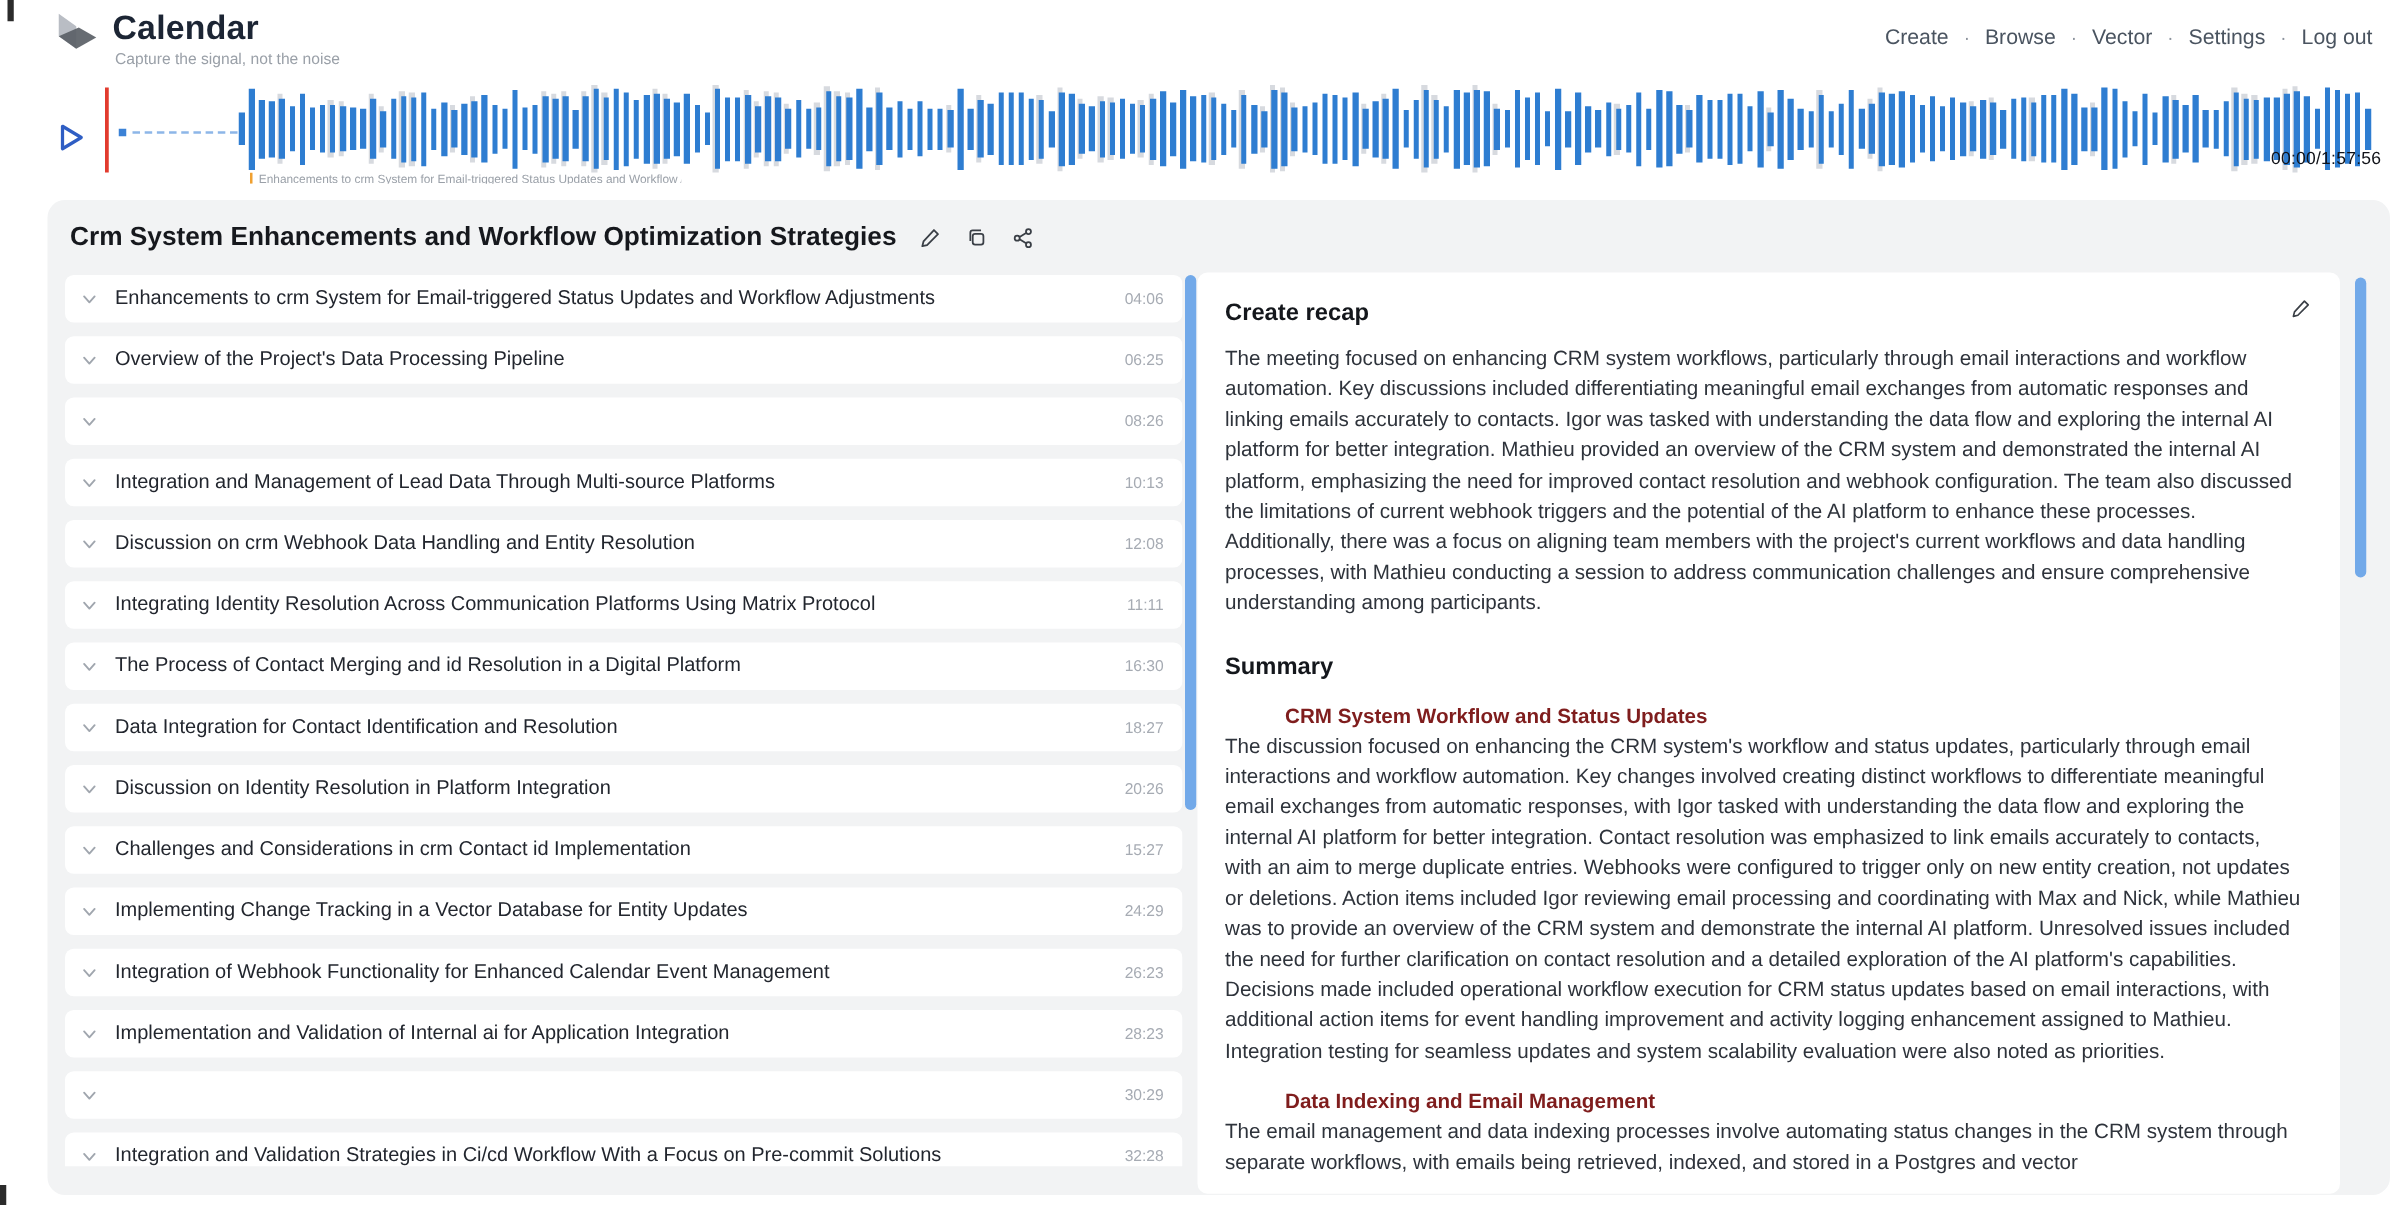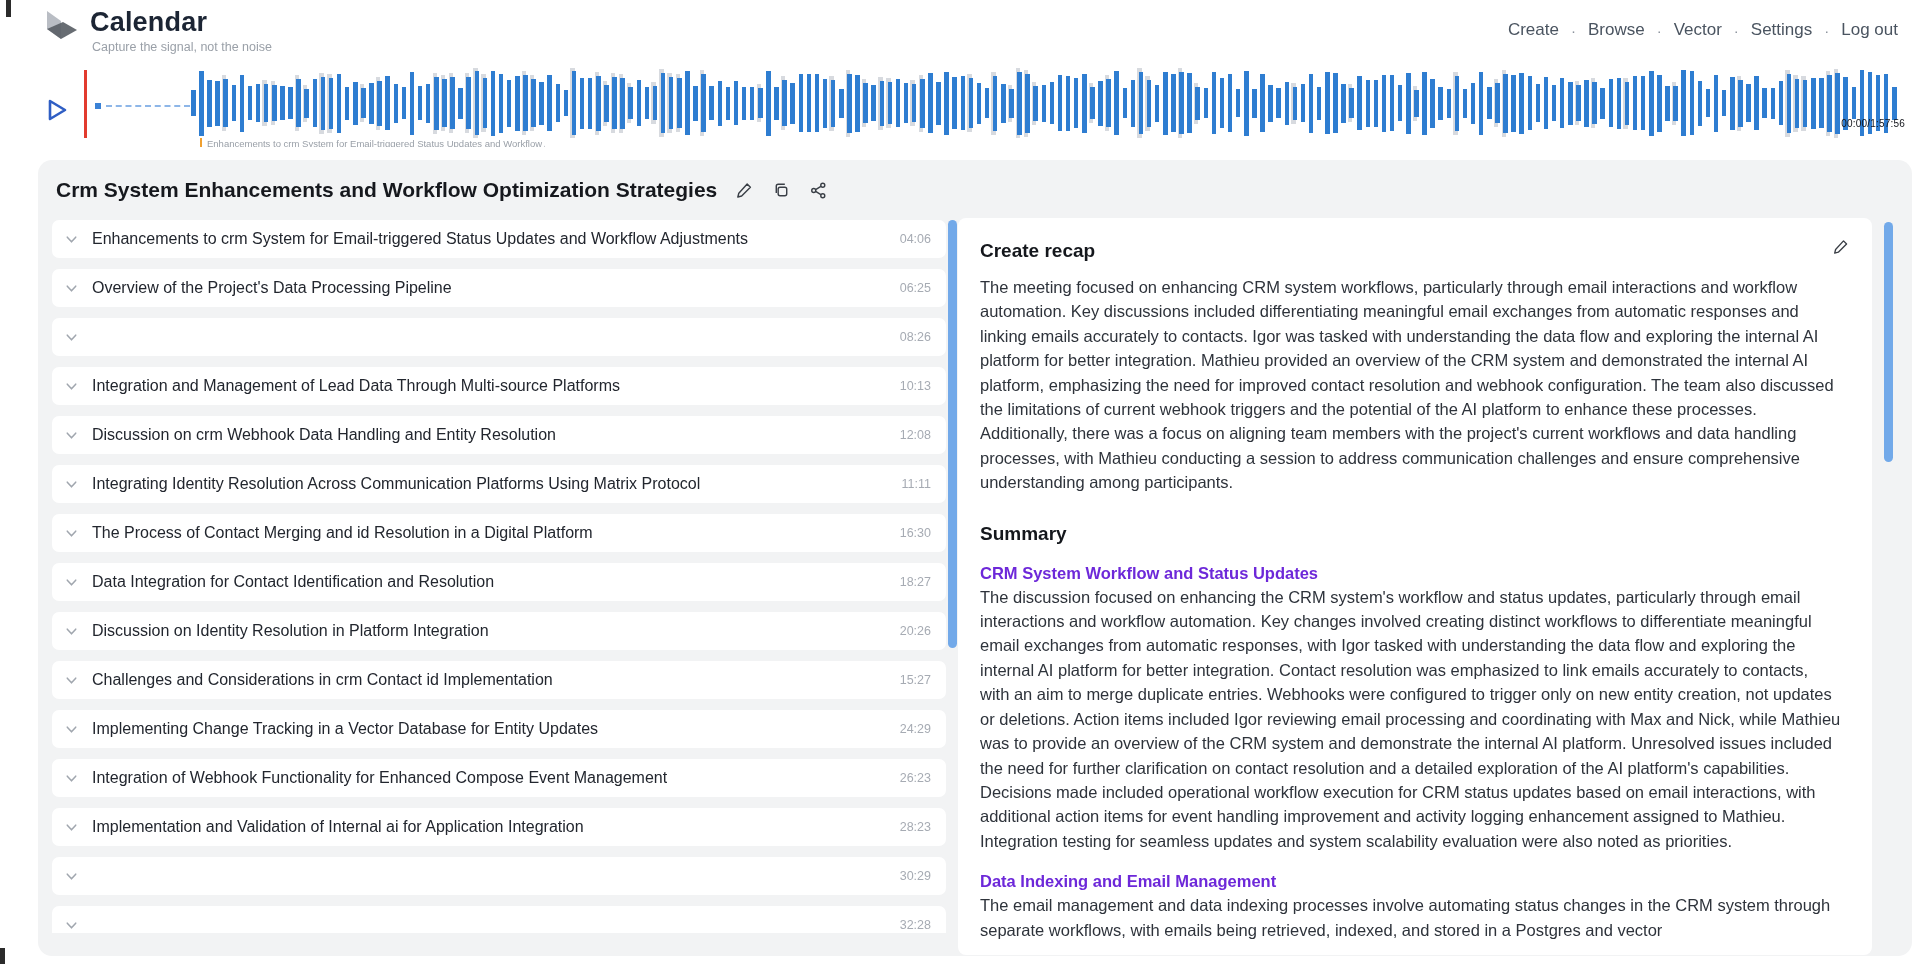--- a/index.html
+++ b/index.html
@@ -17,21 +17,21 @@
 
   
   .player { position:absolute; left:0; top:64px; width:1924px; height:92px; }
   .play-btn { position:absolute; left:46px; top:34px; width:22px; height:24px; cursor:pointer; }
   .playhead { position:absolute; left:84px; top:6px; width:3px; height:68px; background:#e23b2e; }
   .silence-dot { position:absolute; left:95px; top:39px; width:6px; height:6px; background:#3b82d6; }
   .silence-dash { position:absolute; left:106px; top:41px; width:84px; height:0; border-top:2px dashed #8db6e8; }
   .wave-bars { position:absolute; left:191px; top:4px; width:1712px; height:70px; }
   .wave-bars .bar { position:absolute; width:4.5px; background:#2e7dd1; }
   .wave-bars .bar.ghost { background:#d7dadf; width:4.5px; }
-  .time-display { position:absolute; right:19px; top:54px; font-size:10px; color:#111319; letter-spacing:.2px; }
+  .time-display { position:absolute; right:19px; top:54px; font-size:14px; color:#111319; letter-spacing:.2px; }
   .wave-marker { position:absolute; left:200px; top:74px; height:9px; overflow:hidden; display:flex; align-items:flex-start; width:345px; }
   .wave-marker .tick { width:2px; height:9px; background:#f0a030; margin-right:5px; flex:none; }
   .wave-marker .label { font-size:9.5px; color:#9aa0a8; white-space:nowrap; }
 
   
   .main-card { position:absolute; left:38px; top:160px; width:1874px; height:796px;
                background:#f2f3f4; border-radius:14px; overflow:hidden; }
 
   .title-row { position:absolute; left:18px; top:18px; display:flex; align-items:center; gap:18px; }
   .recording-title { font-size:21px; font-weight:700; color:#16181d; }
@@ -48,21 +48,21 @@
   .topic-time { margin-left:auto; font-size:12.5px; color:#a6abb3; flex:none; padding-left:12px; }
 
   
   .summary-panel { position:absolute; left:920px; top:58px; width:914px; height:737px;
                    background:#ffffff; border-radius:8px; padding:16px 26px 0 22px; overflow:hidden; }
   .summary-edit { position:absolute; top:20px; right:22px; width:18px; height:18px; color:#3a3f46; cursor:pointer; }
   .summary-edit svg { width:100%; height:100%; }
   .panel-h1 { font-size:19px; font-weight:700; color:#14171c; margin-top:6px; }
   .panel-p { font-size:16.5px; line-height:1.48; color:#2e333b; margin-top:13px; width:862px; }
   .summary-heading { margin-top:28px; }
-  .section-h { font-size:16.5px; font-weight:700; color:#6d28d9; margin-top:19px; }
+  .section-h { font-size:16.5px; font-weight:700; color:#7f1d1d; margin-top:19px;margin-left:48px; }
   .section-p { margin-top:2px; }
 
   
   .scroll-thumb { position:absolute; width:9px; border-radius:5px; background:#72a9e9; }
   .scroll-left { left:910px; top:60px; height:428px; }
   .scroll-right { left:1846px; top:62px; height:240px; }
 
   
   .artifact { position:absolute; background:#2b2b2b; }
   .artifact-top { left:6px; top:0; width:5px; height:17px; }
@@ -506,21 +506,21 @@
         </span>
         <span class="topic-label">Implementing Change Tracking in a Vector Database for Entity Updates</span>
         <span class="topic-time">24:29</span>
       </div>
       <div class="topic-row">
         <span class="topic-chevron">
           <svg viewBox="0 0 16 16" fill="none" stroke="currentColor" stroke-width="1.6" stroke-linecap="round" stroke-linejoin="round">
             <polyline points="3.5,5.5 8,10.5 12.5,5.5"></polyline>
           </svg>
         </span>
-        <span class="topic-label">Integration of Webhook Functionality for Enhanced Compose Event Management</span>
+        <span class="topic-label">Integration of Webhook Functionality for Enhanced Calendar Event Management</span>
         <span class="topic-time">26:23</span>
       </div>
       <div class="topic-row">
         <span class="topic-chevron">
           <svg viewBox="0 0 16 16" fill="none" stroke="currentColor" stroke-width="1.6" stroke-linecap="round" stroke-linejoin="round">
             <polyline points="3.5,5.5 8,10.5 12.5,5.5"></polyline>
           </svg>
         </span>
         <span class="topic-label">Implementation and Validation of Internal ai for Application Integration</span>
         <span class="topic-time">28:23</span>
@@ -532,20 +532,21 @@
           </svg>
         </span>
         <span class="topic-time">30:29</span>
       </div>
       <div class="topic-row">
         <span class="topic-chevron">
           <svg viewBox="0 0 16 16" fill="none" stroke="currentColor" stroke-width="1.6" stroke-linecap="round" stroke-linejoin="round">
             <polyline points="3.5,5.5 8,10.5 12.5,5.5"></polyline>
           </svg>
         </span>
+        <span class="topic-label">Integration and Validation Strategies in Ci/cd Workflow With a Focus on Pre-commit Solutions</span>
         <span class="topic-time">32:28</span>
       </div>
     </div>
 
   <div class="summary-panel">
     <span class="summary-edit">
       <svg viewBox="0 0 20 20" fill="none" stroke="#3a3f46" stroke-width="1.5" stroke-linejoin="round">
         <path d="M12.8 3.2 l3.4 3.4 L7.0 15.8 l-4.0 1.0 1.0-4.0 z"></path>
       </svg>
     </span>

